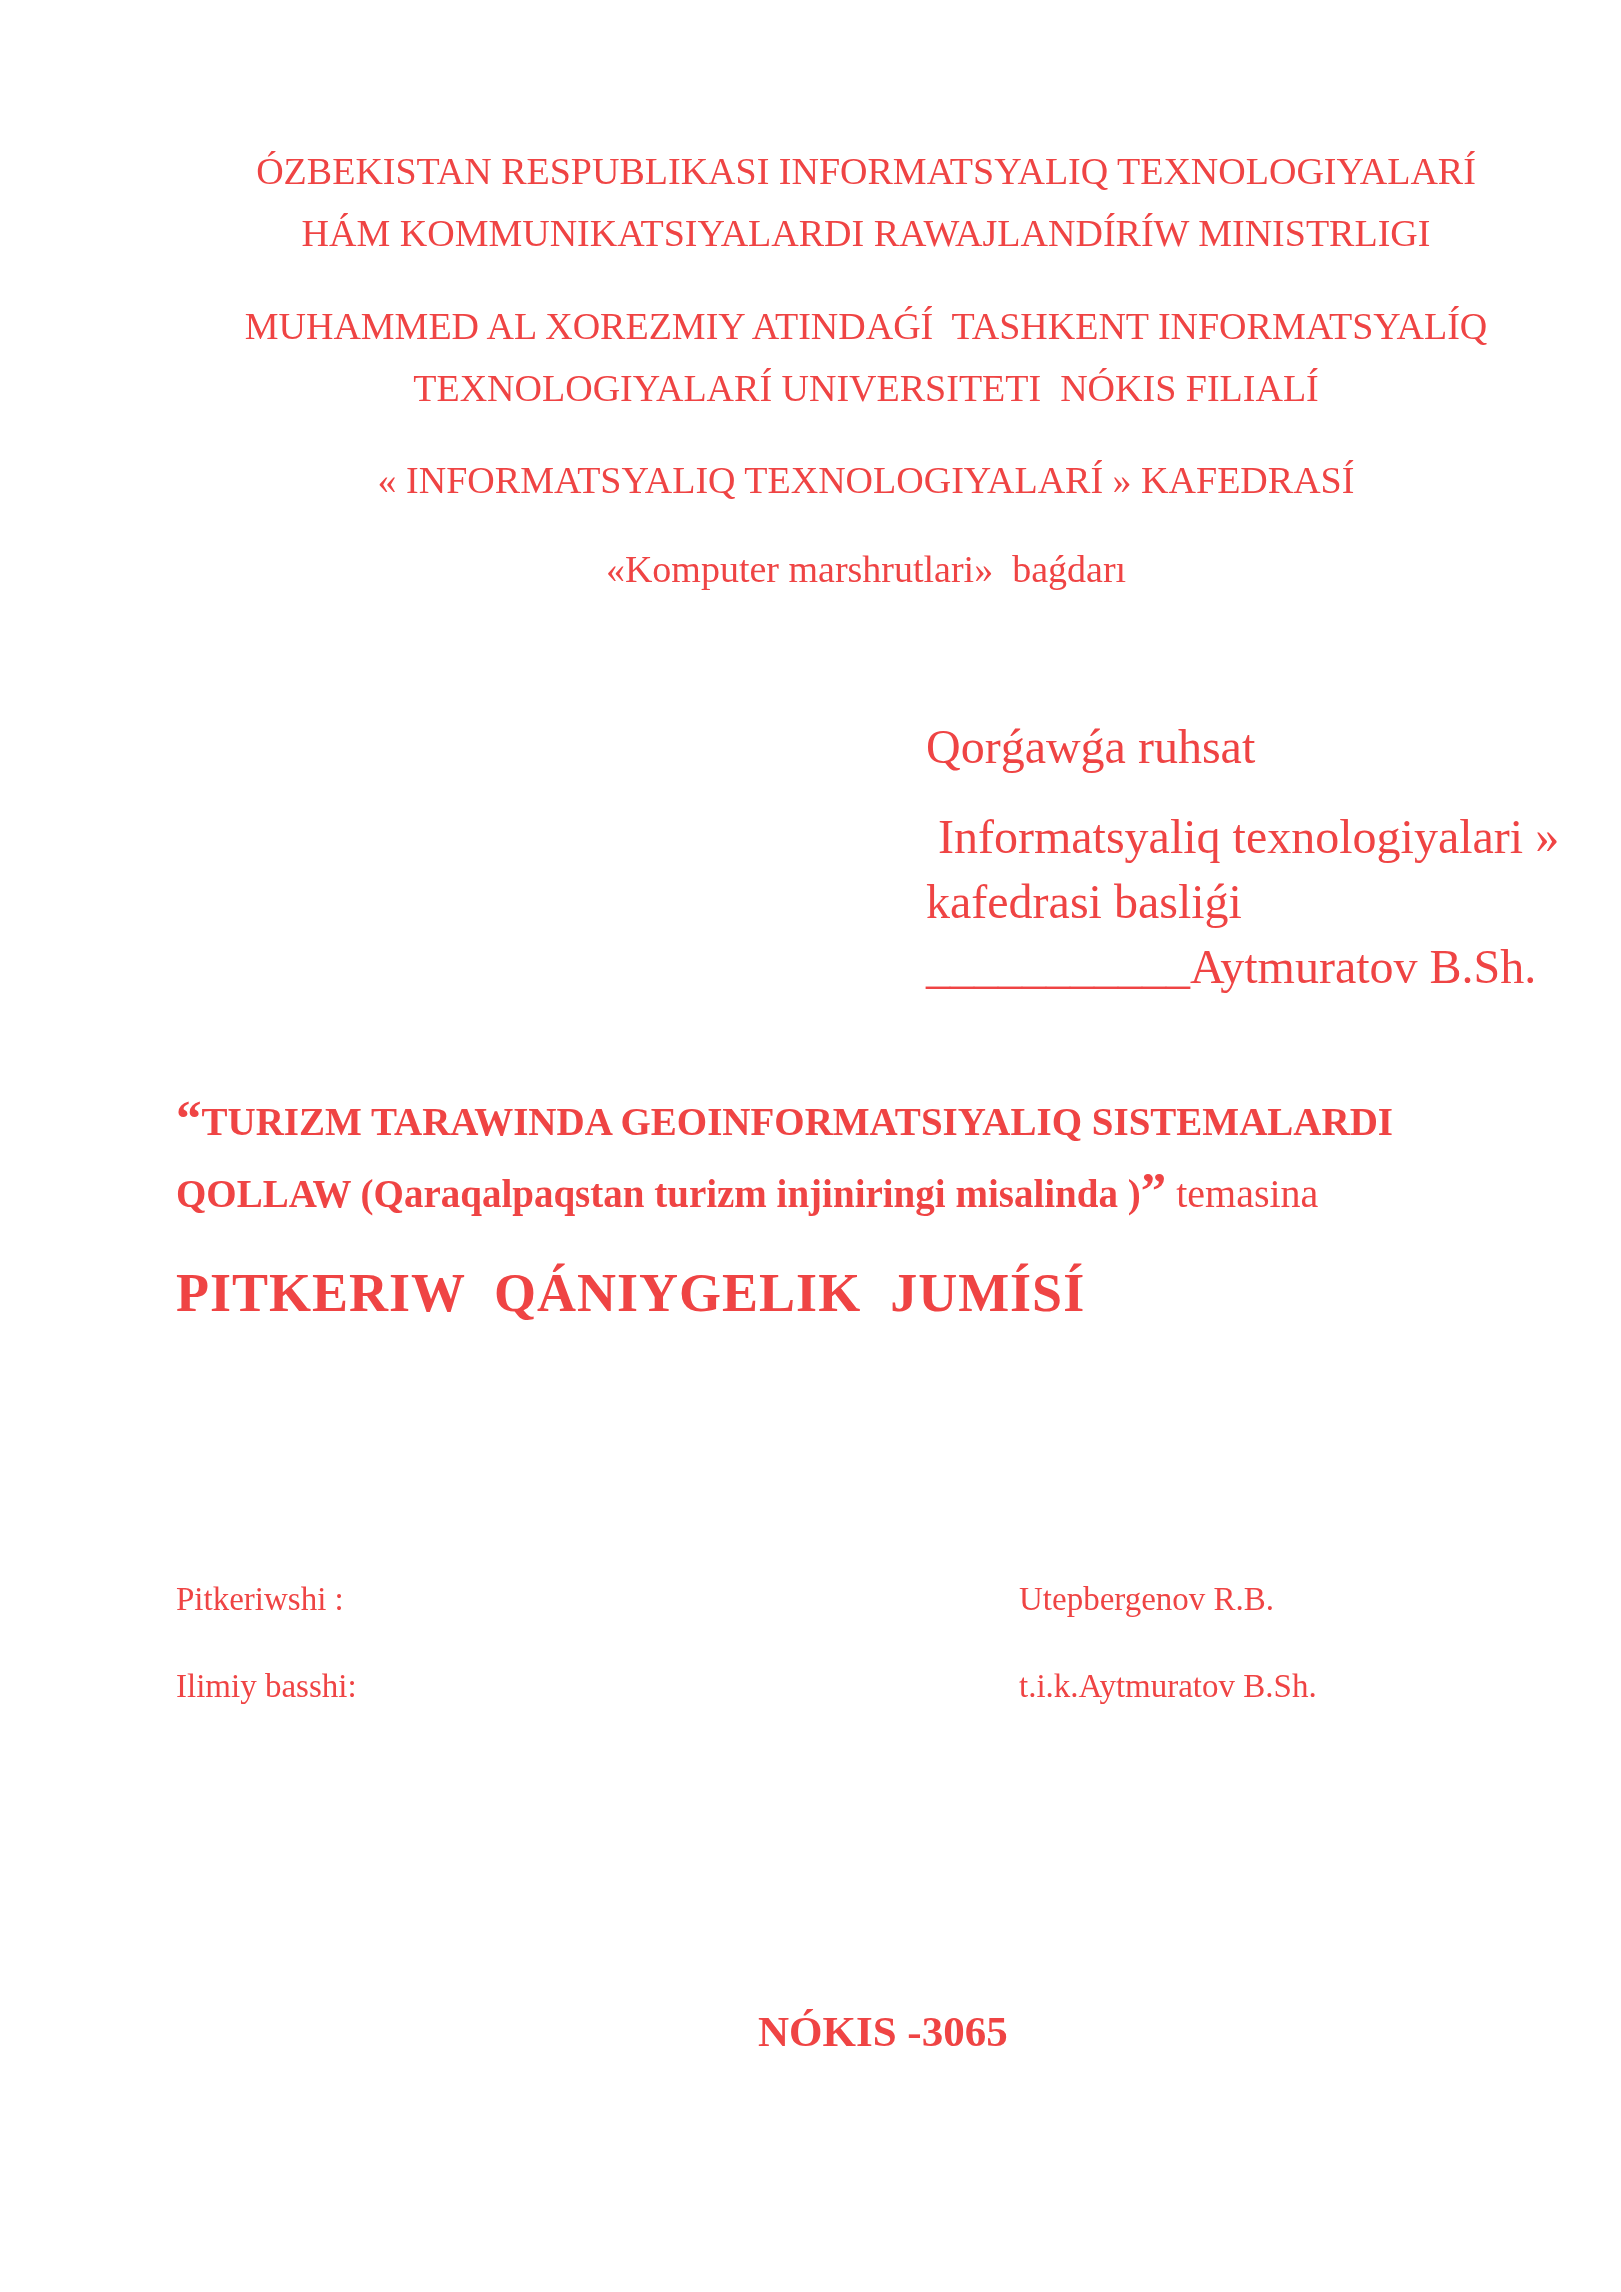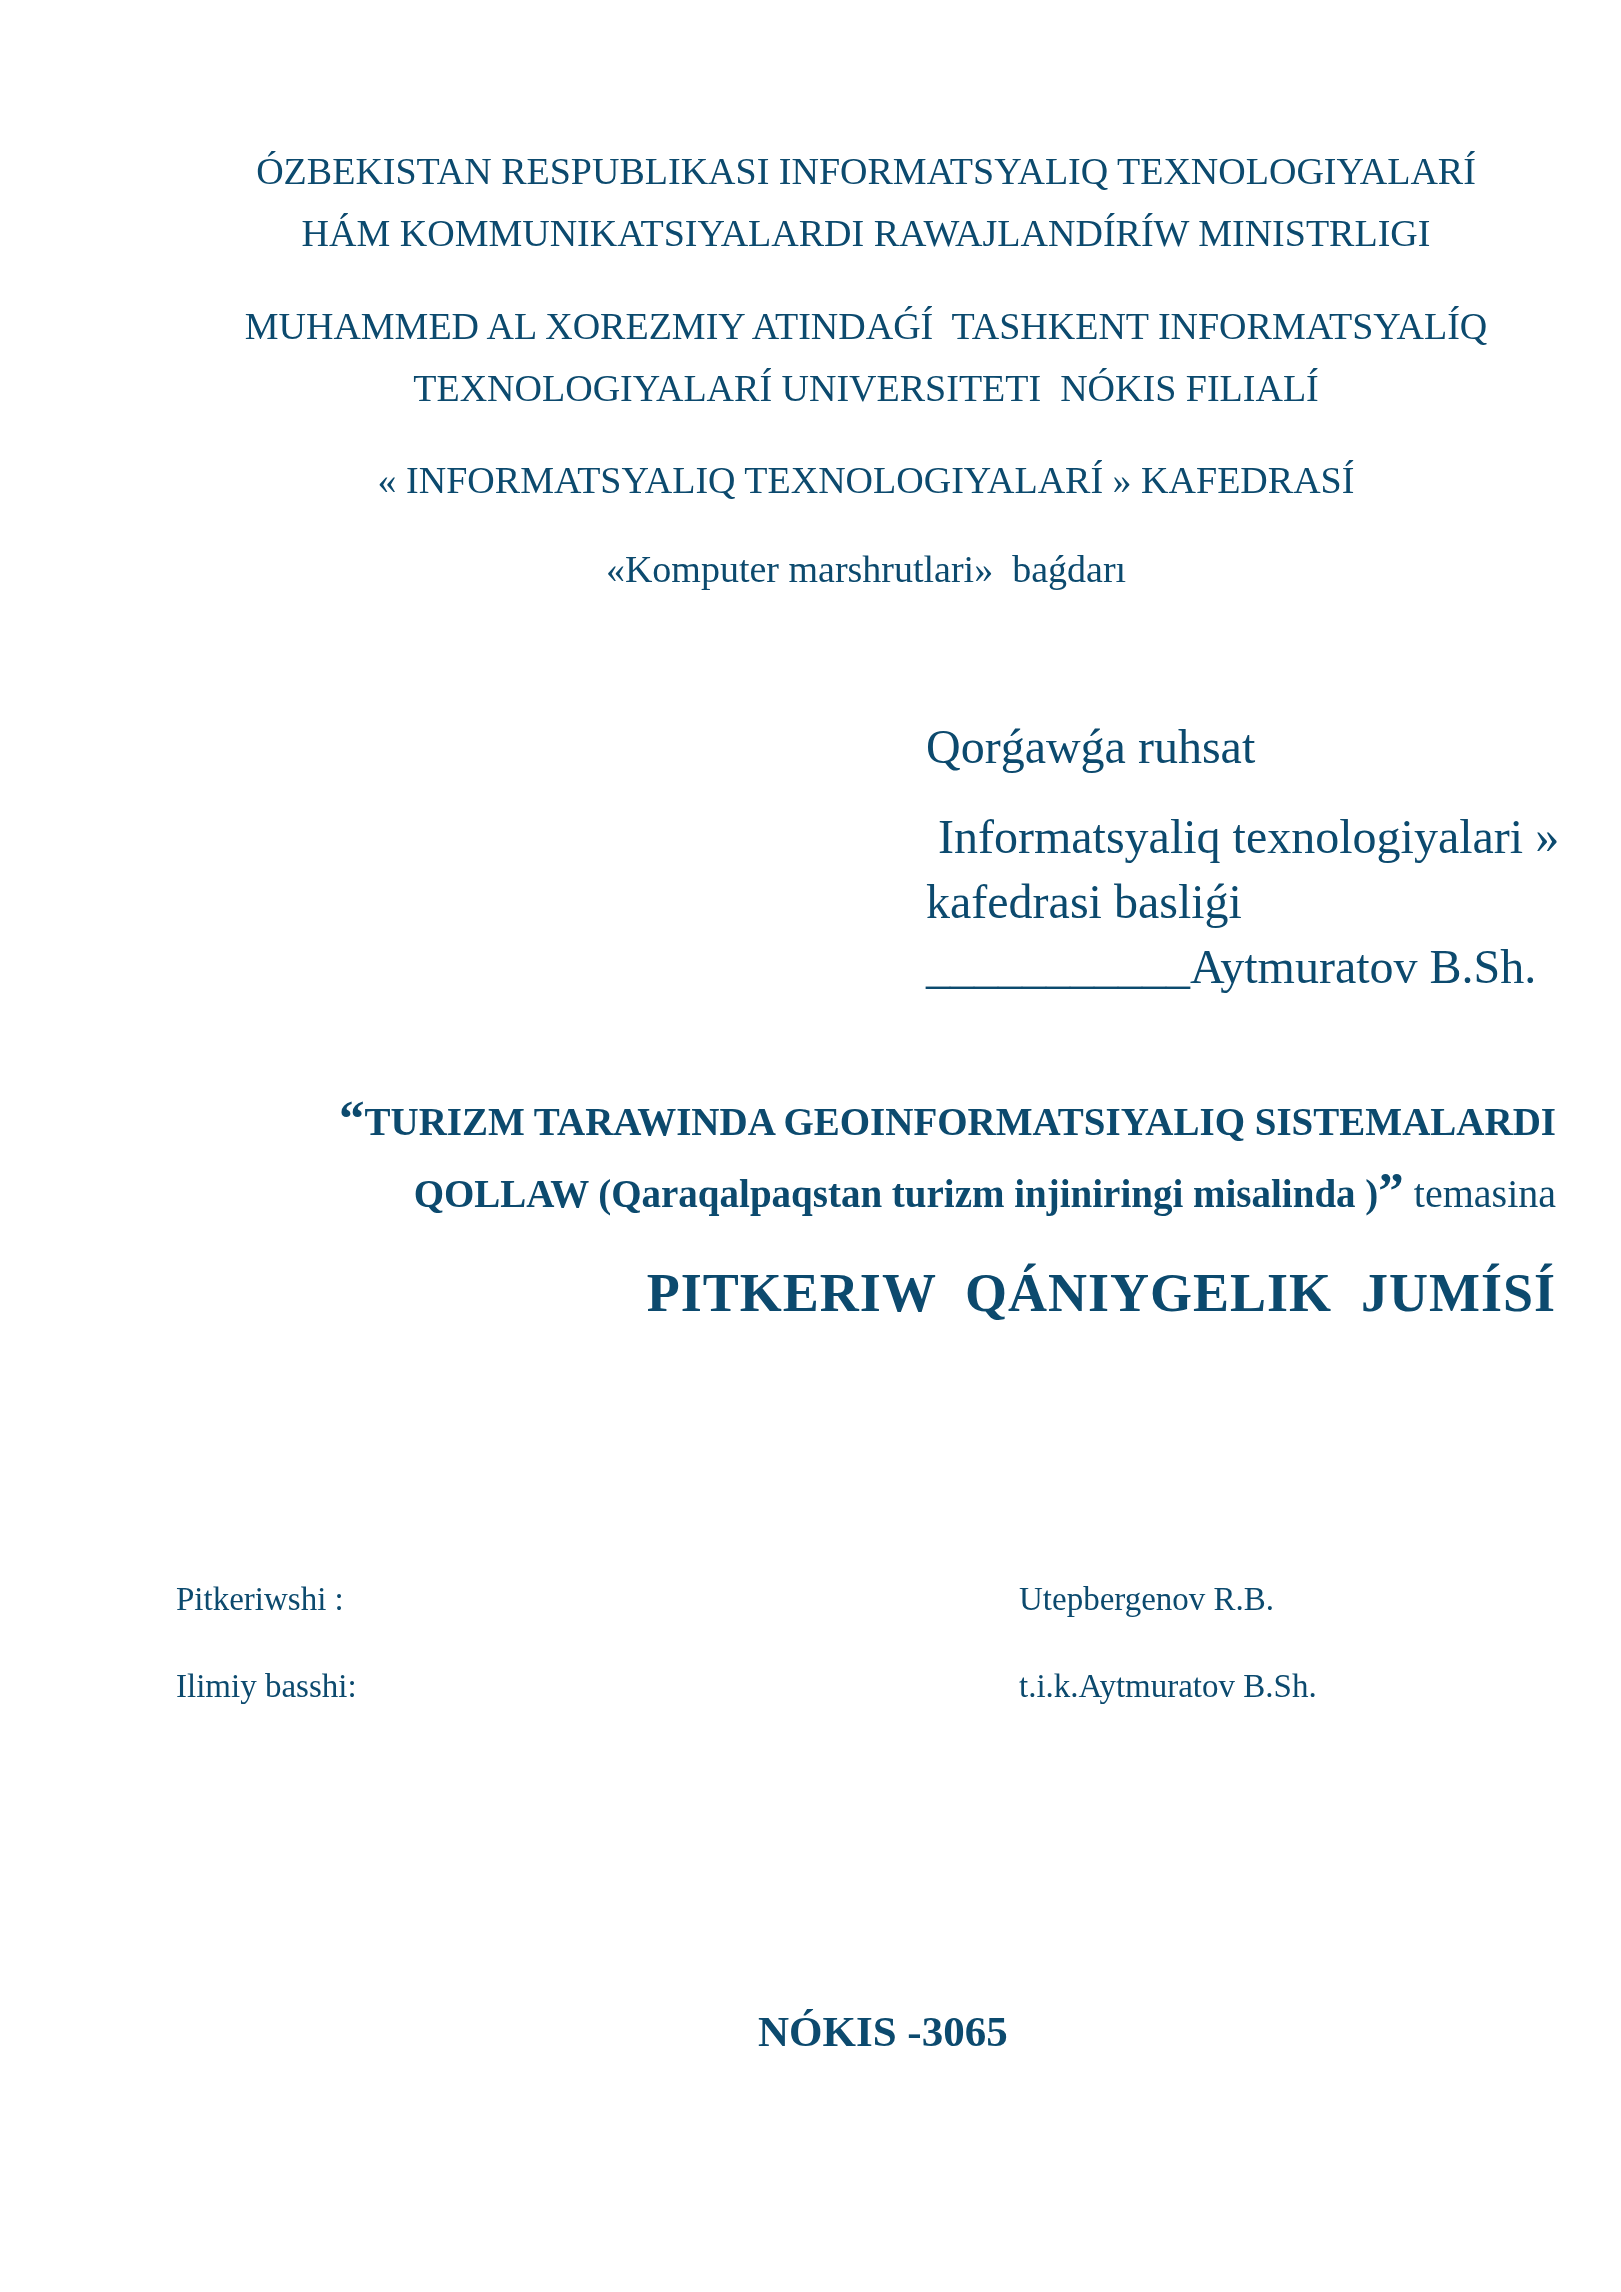--- a/index.html
+++ b/index.html
@@ -7,21 +7,21 @@
     padding: 0;
     background: #e8e8e8;
   }
   .page {
     position: relative;
     width: 1621px;
     height: 2293px;
     margin: 0 auto;
     background: #ffffff;
     font-family: "Liberation Serif", "DejaVu Serif", serif;
-    color: #0c4a6e;
+    color: #ef4444;
     overflow: hidden;
   }
   .page [data-bind] { white-space: pre-wrap; }
 
   
   .header-block {
     position: absolute;
     top: 140px;
     left: 176px;
     width: 1380px;
@@ -45,21 +45,21 @@
   }
   .approval-block p { margin: 0; }
   .approval-block .approval-group { margin-top: 25.5px; line-height: 65px; }
 
   
   .title-block {
     position: absolute;
     top: 1091px;
     left: 176px;
     width: 1380px;
-    text-align: right;
+    text-align: left;
   }
   .title-block p { margin: 0; }
   .topic-line {
     font-size: 39px;
     line-height: 62px;
     font-weight: bold;
   }
   .topic-line .big-quote {
     font-size: 51px;
     line-height: 0;

